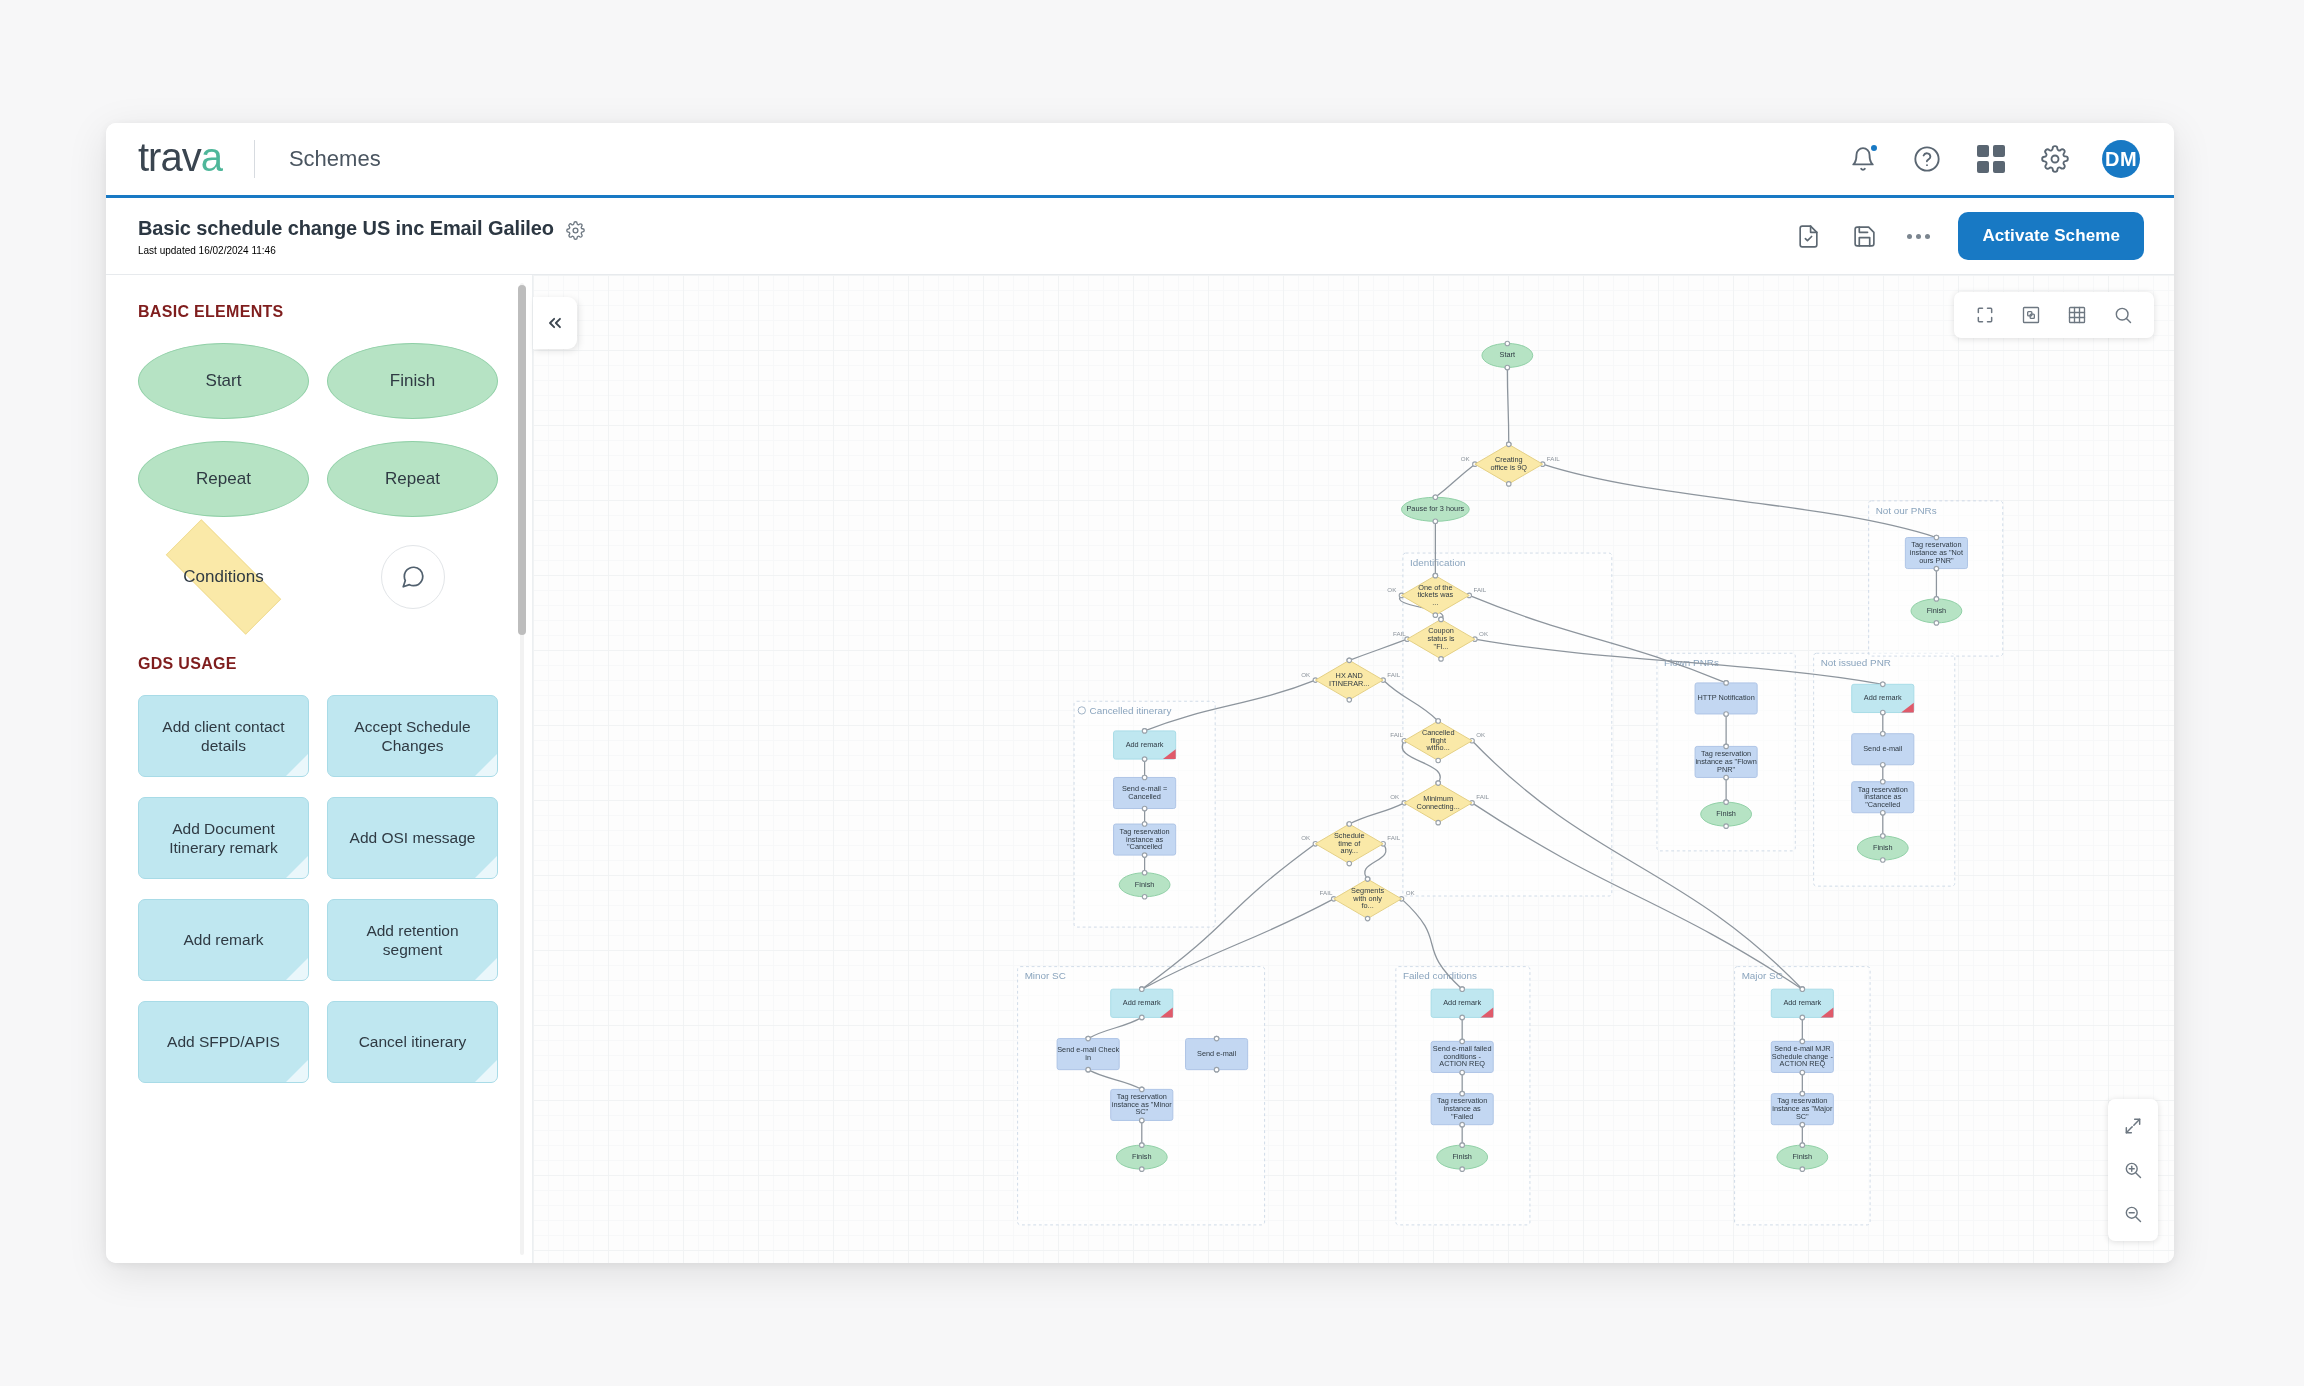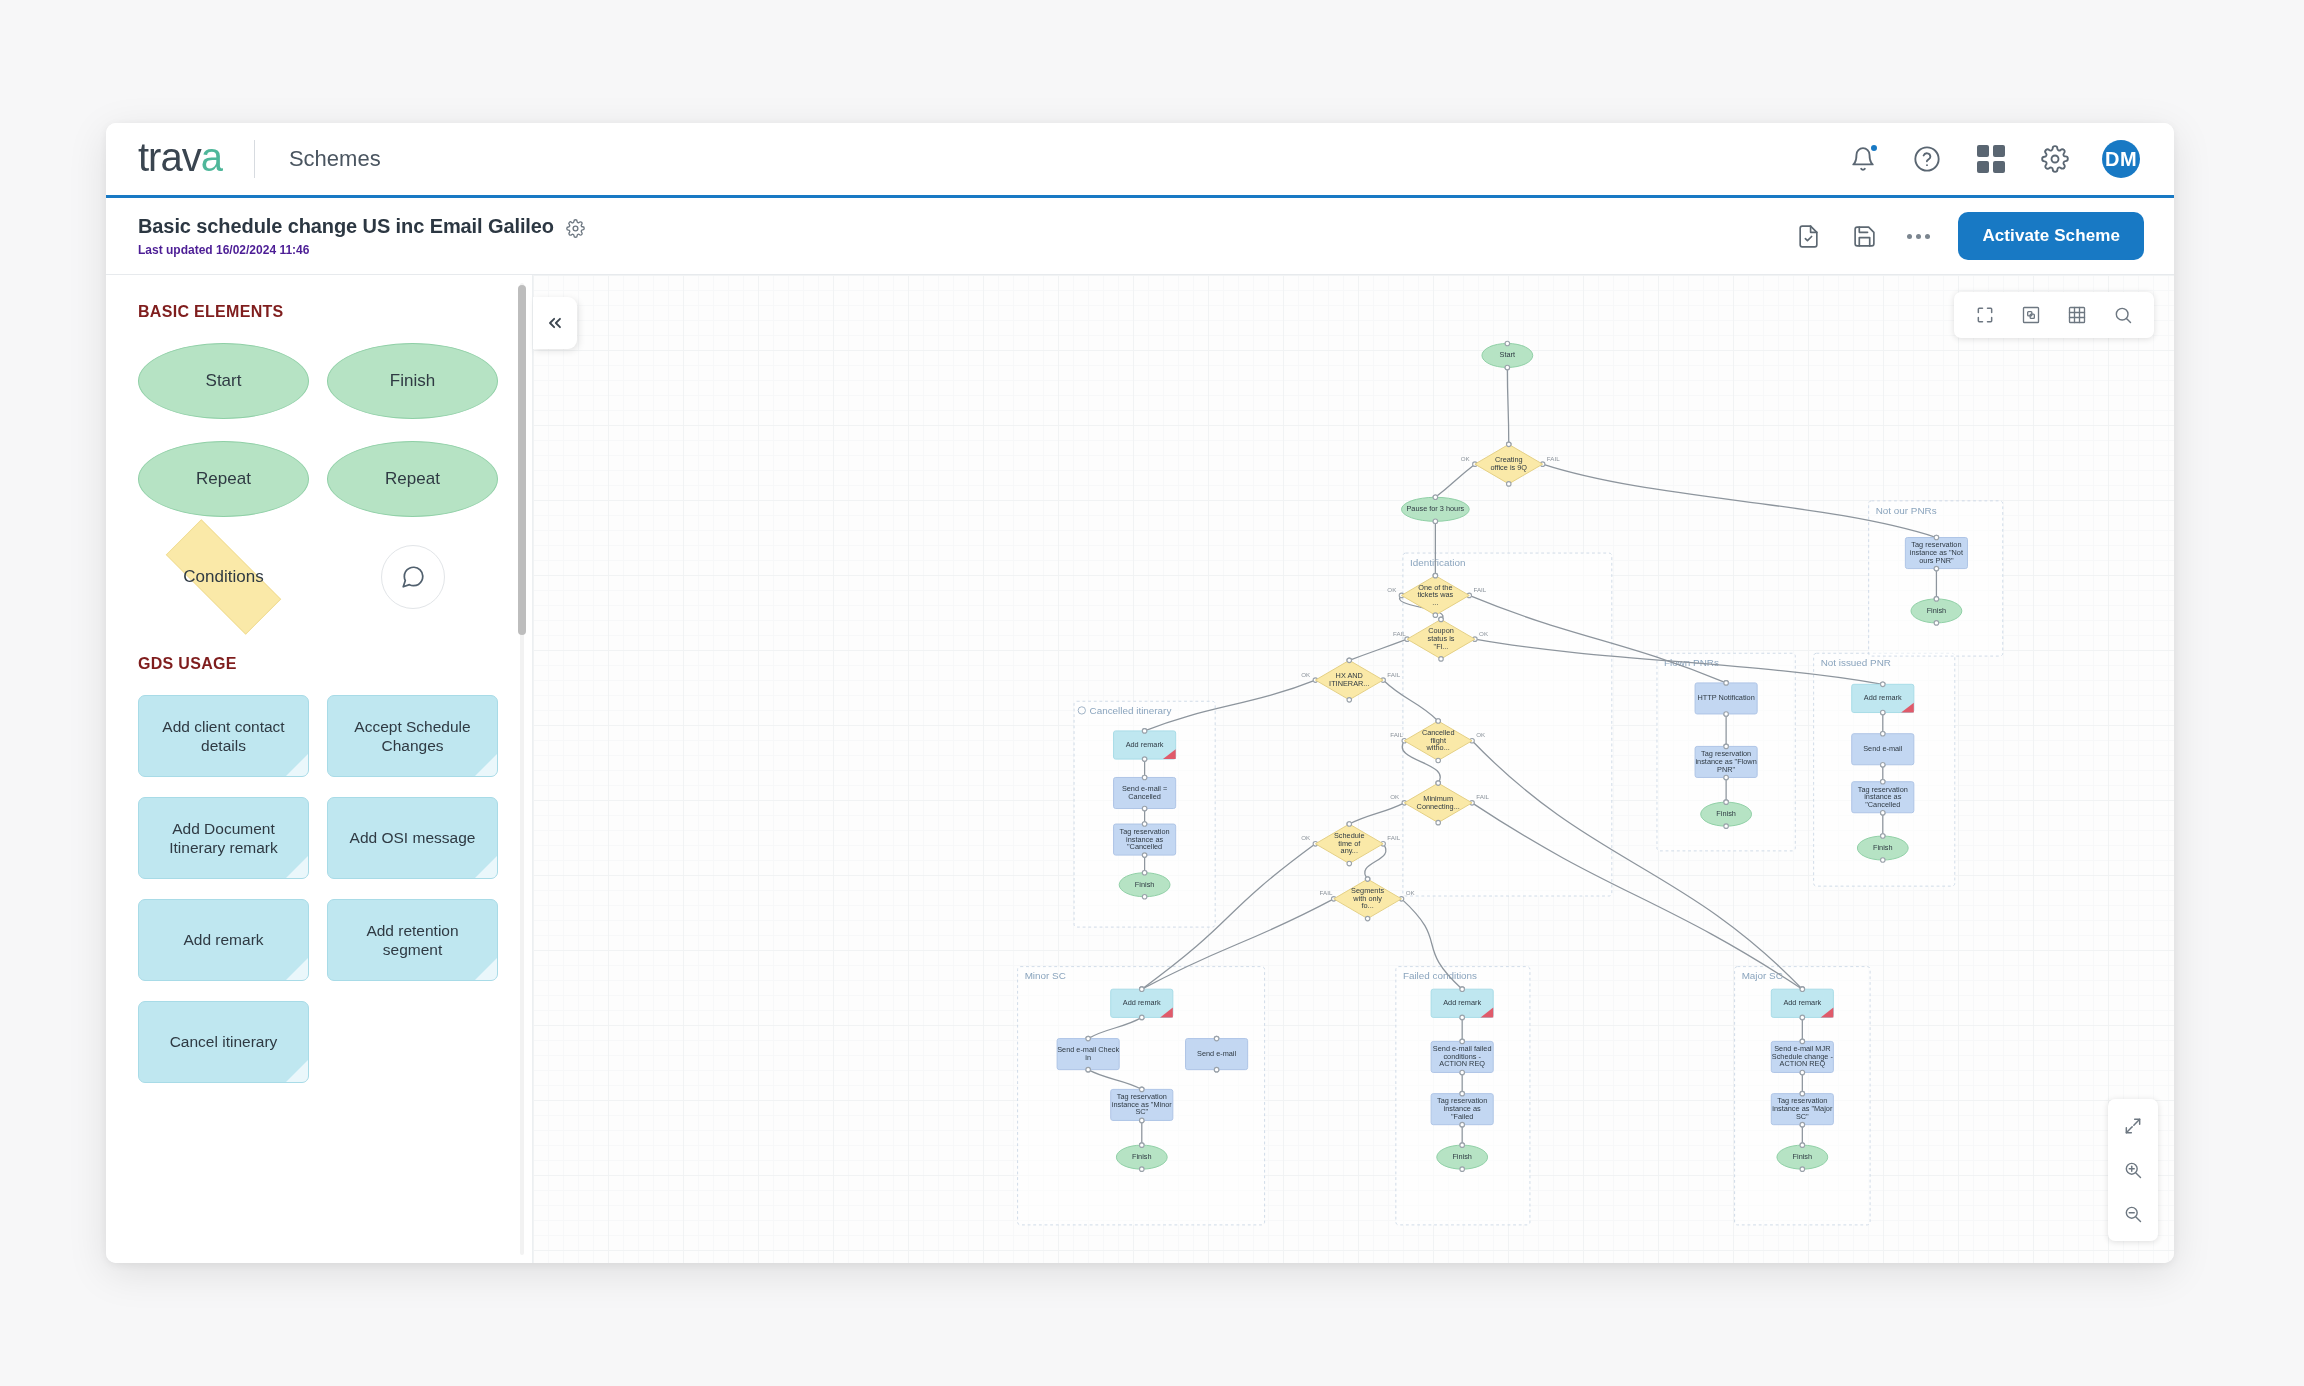--- a/index.html
+++ b/index.html
@@ -84,21 +84,21 @@
     display: flex; align-items: center;
     padding: 0 30px 0 32px;
     background: #fff;
     border-bottom: 1px solid #e7eaed;
   }
   .scheme-title-wrap { display: flex; flex-direction: column; gap: 5px; }
   .scheme-title-row { display: flex; align-items: flex-end; gap: 12px; }
   .scheme-title {
     font-size: 20px; font-weight: 700; color: #2c3742; letter-spacing: -.1px;
   }
-  .scheme-sub { font-size: 12px; color: #4c1d95; font-weight: bold; }
+  .scheme-sub { font-size: 10px; color: #000000; }
   .scheme-actions { margin-left: auto; display: flex; align-items: center; gap: 26px; }
   .sicon { width: 30px; height: 30px; color: #5d6872; cursor: pointer;
            display: flex; align-items: center; justify-content: center; }
   .dots { display: flex; gap: 4px; cursor: pointer; padding: 6px 2px; }
   .dots i { width: 5px; height: 5px; border-radius: 50%; background: #7b858f; display: block; }
   .btn-primary {
     background: #1879c4; color: #fff;
     border: none; border-radius: 10px;
     padding: 0 24px; height: 48px;
     font-size: 17px; font-weight: 700;
@@ -326,20 +326,21 @@
       </div>
 
       <div class="section-label gds-label">GDS USAGE</div>
       <div class="gds-grid">
         <div class="gds-card">Add client contact details</div>
         <div class="gds-card">Accept Schedule Changes</div>
         <div class="gds-card">Add Document Itinerary remark</div>
         <div class="gds-card">Add OSI message</div>
         <div class="gds-card">Add remark</div>
         <div class="gds-card">Add retention segment</div>
+        <div class="gds-card">Add SFPD/APIS</div>
         <div class="gds-card">Cancel itinerary</div>
       </div>
 
       <div class="palette-scroll-track"></div>
       <div class="palette-scroll-thumb"></div>
     </div>
 
     <div class="collapse-btn">
       <svg width="20" height="20" viewBox="0 0 24 24" fill="none" stroke="currentColor" stroke-width="2.2" stroke-linecap="round" stroke-linejoin="round">
         <polyline points="11 17 6 12 11 7"></polyline>

